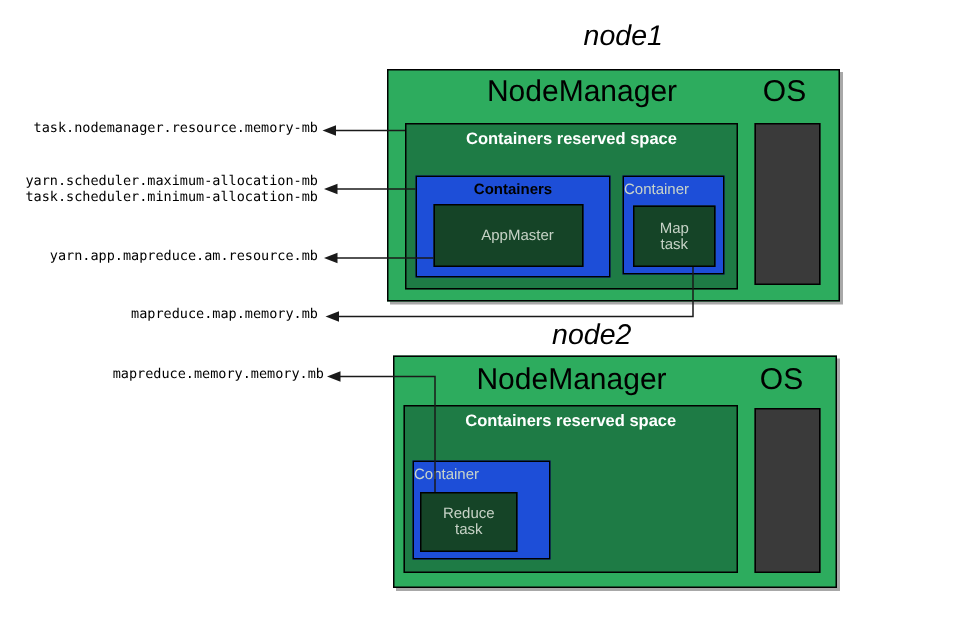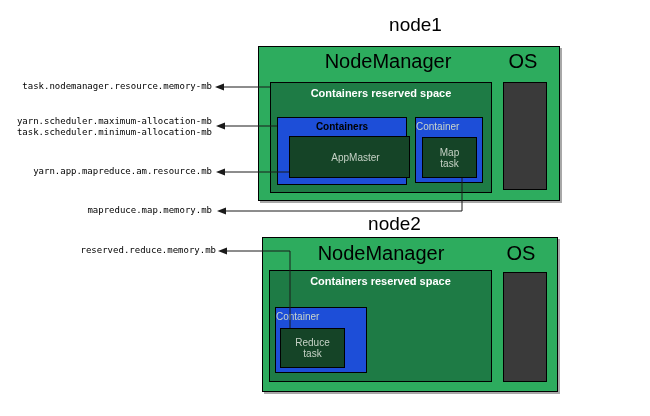--- a/index.html
+++ b/index.html
@@ -5,21 +5,21 @@
   html,body{margin:0;padding:0;background:#fff;}
   #stage{
     position:relative;width:650px;height:416px;background:#fff;overflow:hidden;
     font-family:"Liberation Sans",sans-serif;
   }
   .node-box{
     position:absolute;background:#2dac5e;border:1px solid #000;
     box-shadow:2px 2px 0 #a8a8a8;box-sizing:border-box;
   }
   .node-title{
-    position:absolute;text-align:center;font-size:19px;color:#000;
+    position:absolute;text-align:center;font-style:italic;font-size:19px;color:#000;
   }
   .nm-label{position:absolute;text-align:center;font-size:20px;color:#000;}
   .os-label{position:absolute;text-align:center;font-size:20px;color:#000;}
   .reserved-box{
     position:absolute;background:#1e7b45;border:1px solid #000;box-sizing:border-box;
   }
   .reserved-label{
     width:100%;padding-top:4px;text-align:center;font-size:11px;font-weight:bold;color:#ffffff;
   }
   .container-box{
@@ -56,21 +56,21 @@
 
   <div class="node-box" style="left:258px;top:46px;width:302px;height:155px;">
     <div class="nm-label" style="left:29px;top:3px;width:200px;">NodeManager</div>
     <div class="os-label" style="left:239px;top:3px;width:50px;">OS</div>
 
     <div class="reserved-box" style="left:11px;top:35px;width:222px;height:111px;">
       <div class="reserved-label">Containers reserved space</div>
 
       <div class="container-box" style="left:6px;top:34px;width:130px;height:68px;">
         <div class="containers-label">Containers</div>
-        <div class="task-box" style="left:11px;top:18px;width:121px;height:42px;padding-left:12px;">
+        <div class="task-box" style="left:11px;top:18px;width:100px;height:42px;padding-left:12px;">
           <div class="task-label">AppMaster</div>
         </div>
       </div>
 
       <div class="container-box" style="left:144px;top:34px;width:68px;height:66px;">
         <div class="container-label">Container</div>
         <div class="task-box" style="left:6px;top:19px;width:55px;height:41px;">
           <div class="task-label">Map
 task</div>
         </div>
@@ -99,21 +99,21 @@
     </div>
 
     <div class="os-block" style="left:240px;top:34px;width:44px;height:110px;"></div>
   </div>
 
   <div class="param-label" style="right:438px;top:81px;">task.nodemanager.resource.memory-mb</div>
   <div class="param-label" style="right:438px;top:116px;margin-left:28px;">yarn.scheduler.maximum-allocation-mb</div>
   <div class="param-label" style="right:438px;top:127px;">task.scheduler.minimum-allocation-mb</div>
   <div class="param-label" style="right:438px;top:166px;">yarn.app.mapreduce.am.resource.mb</div>
   <div class="param-label" style="right:438px;top:205px;">mapreduce.map.memory.mb</div>
-  <div class="param-label" style="right:434px;top:245px;">reserved.reduce.memory.mb</div>
+  <div class="param-label" style="right:434px;top:245px;">mapreduce.memory.memory.mb</div>
 
   <svg id="arrow-layer" width="650" height="416">
     <g stroke="#1a1a1a" stroke-width="1" fill="none">
       <line x1="270" y1="87" x2="223" y2="87"></line>
       <line x1="277" y1="126" x2="224" y2="126"></line>
       <line x1="289" y1="172" x2="224" y2="172"></line>
       <polyline points="462,178 462,211 225,211"></polyline>
       <polyline points="290,328 290,251 226,251"></polyline>
     </g>
     <g fill="#1a1a1a" stroke="none">

